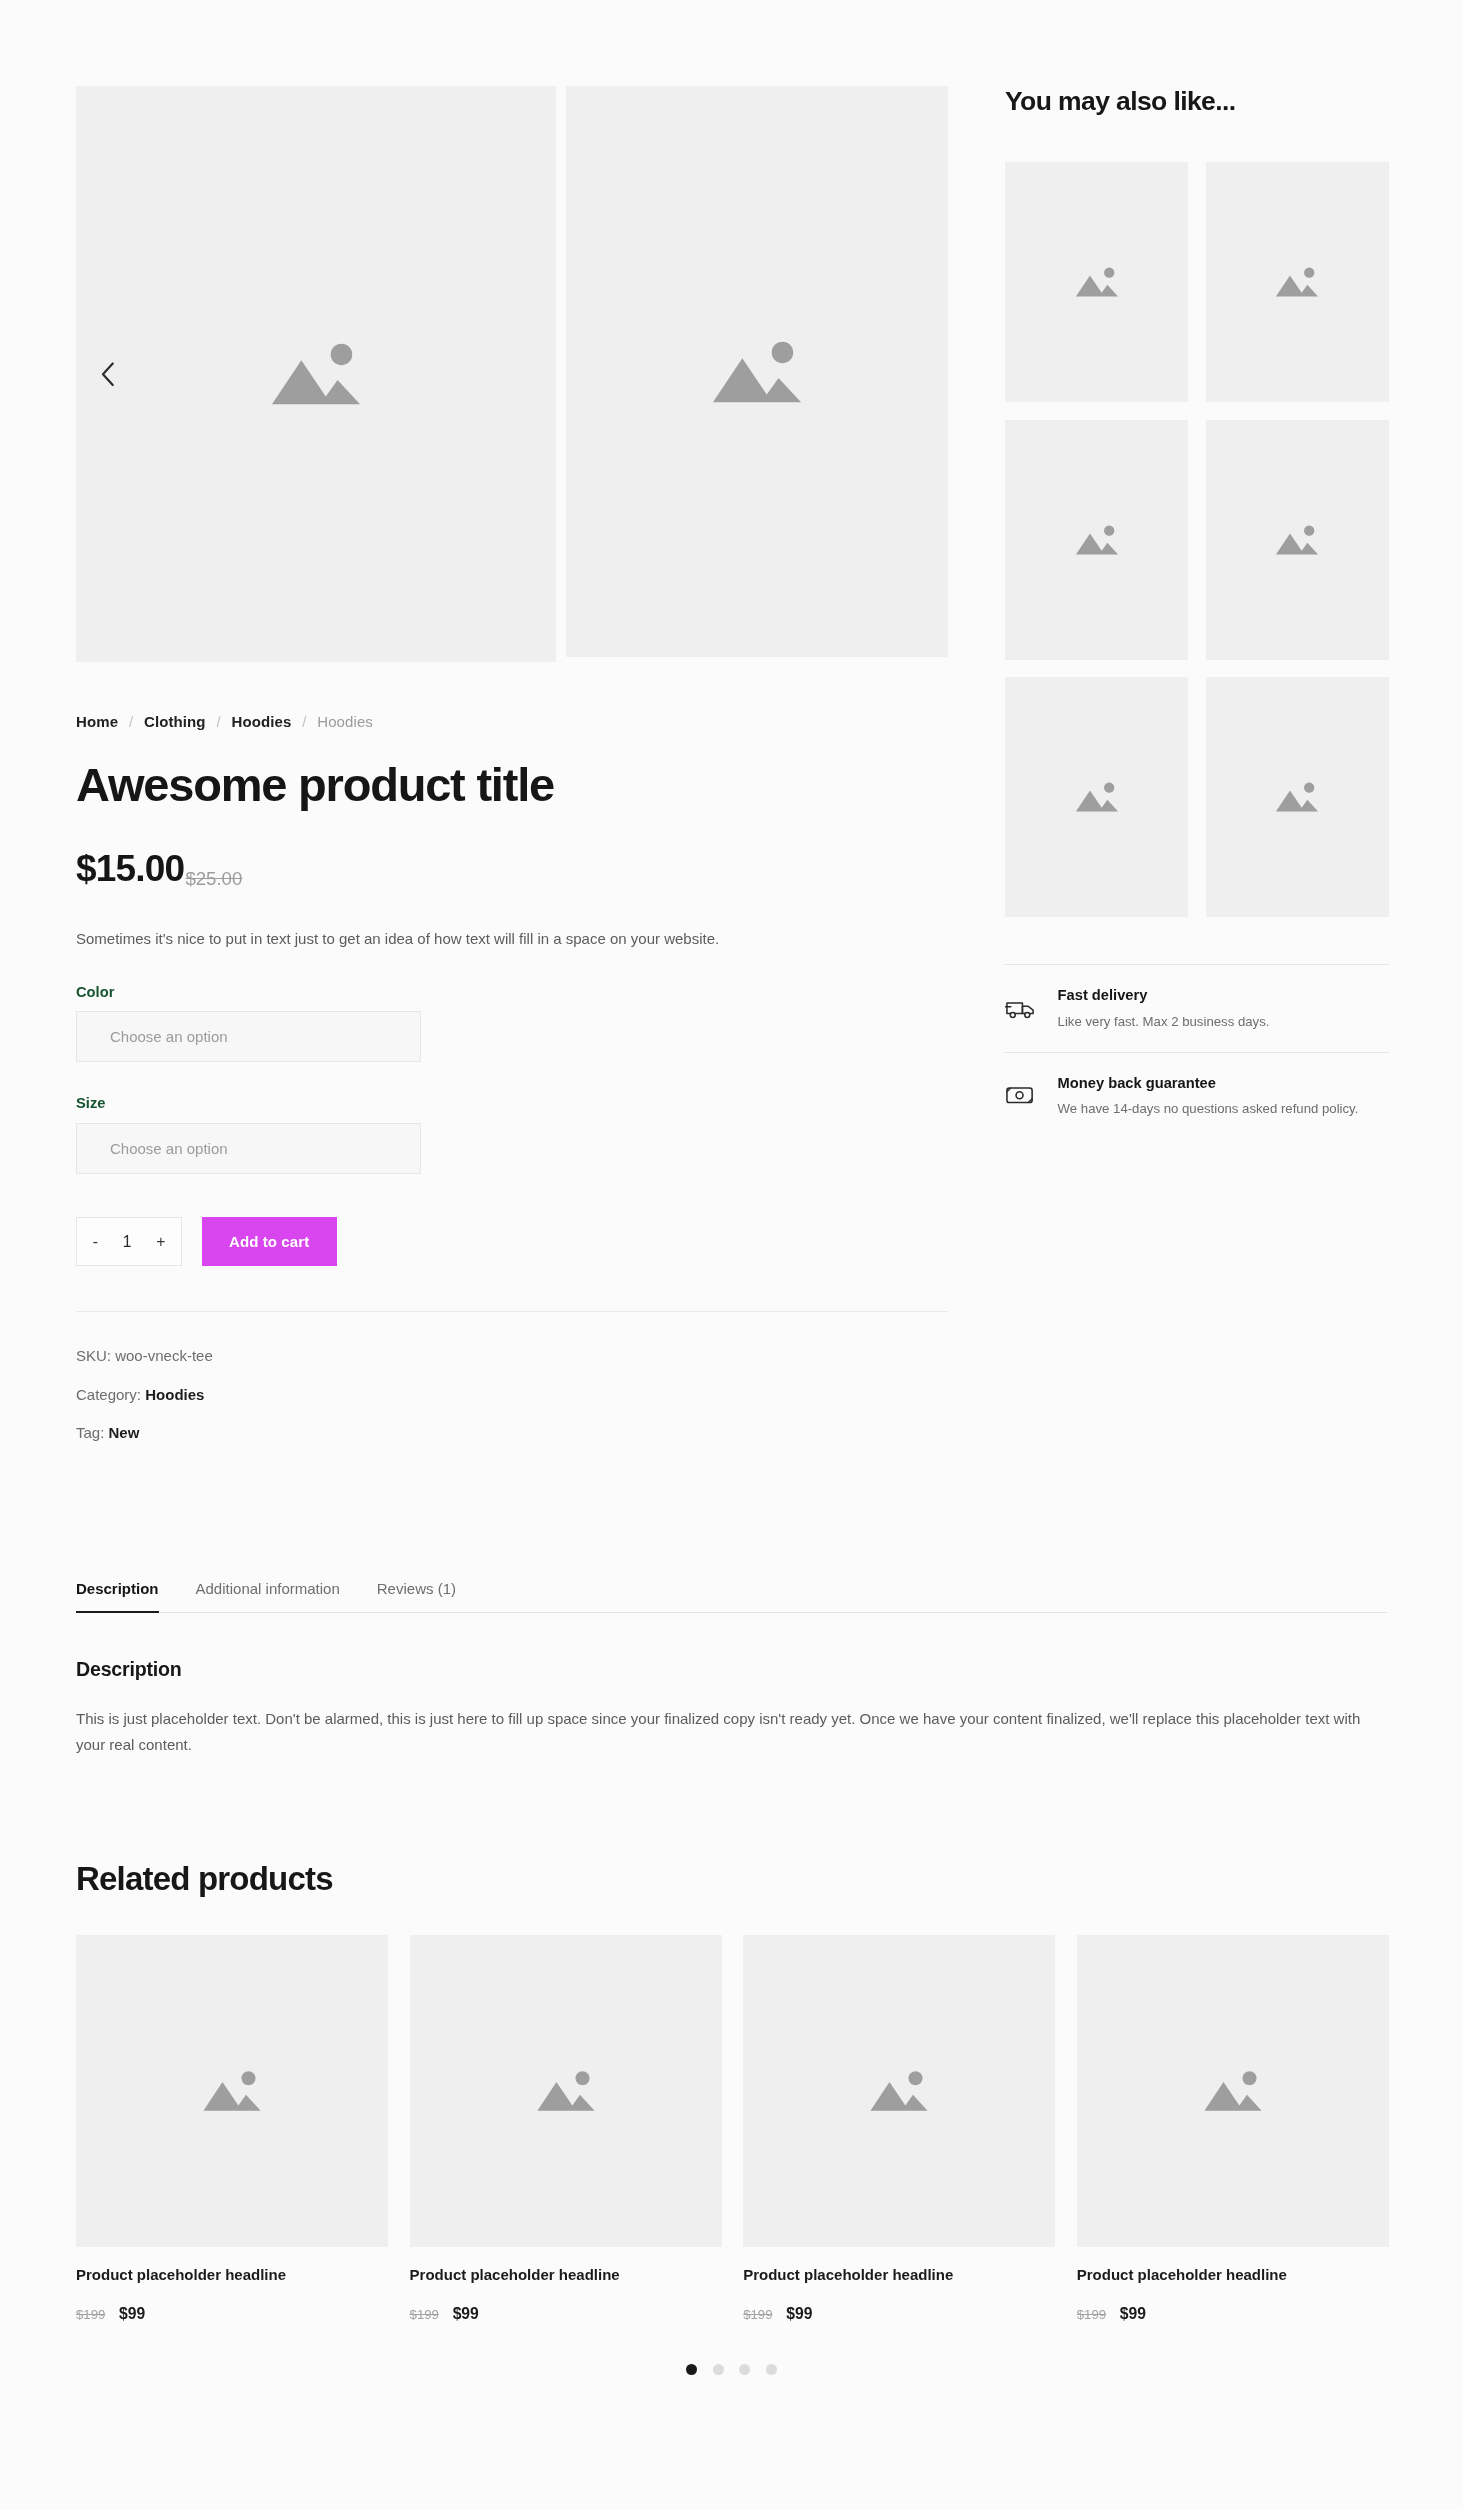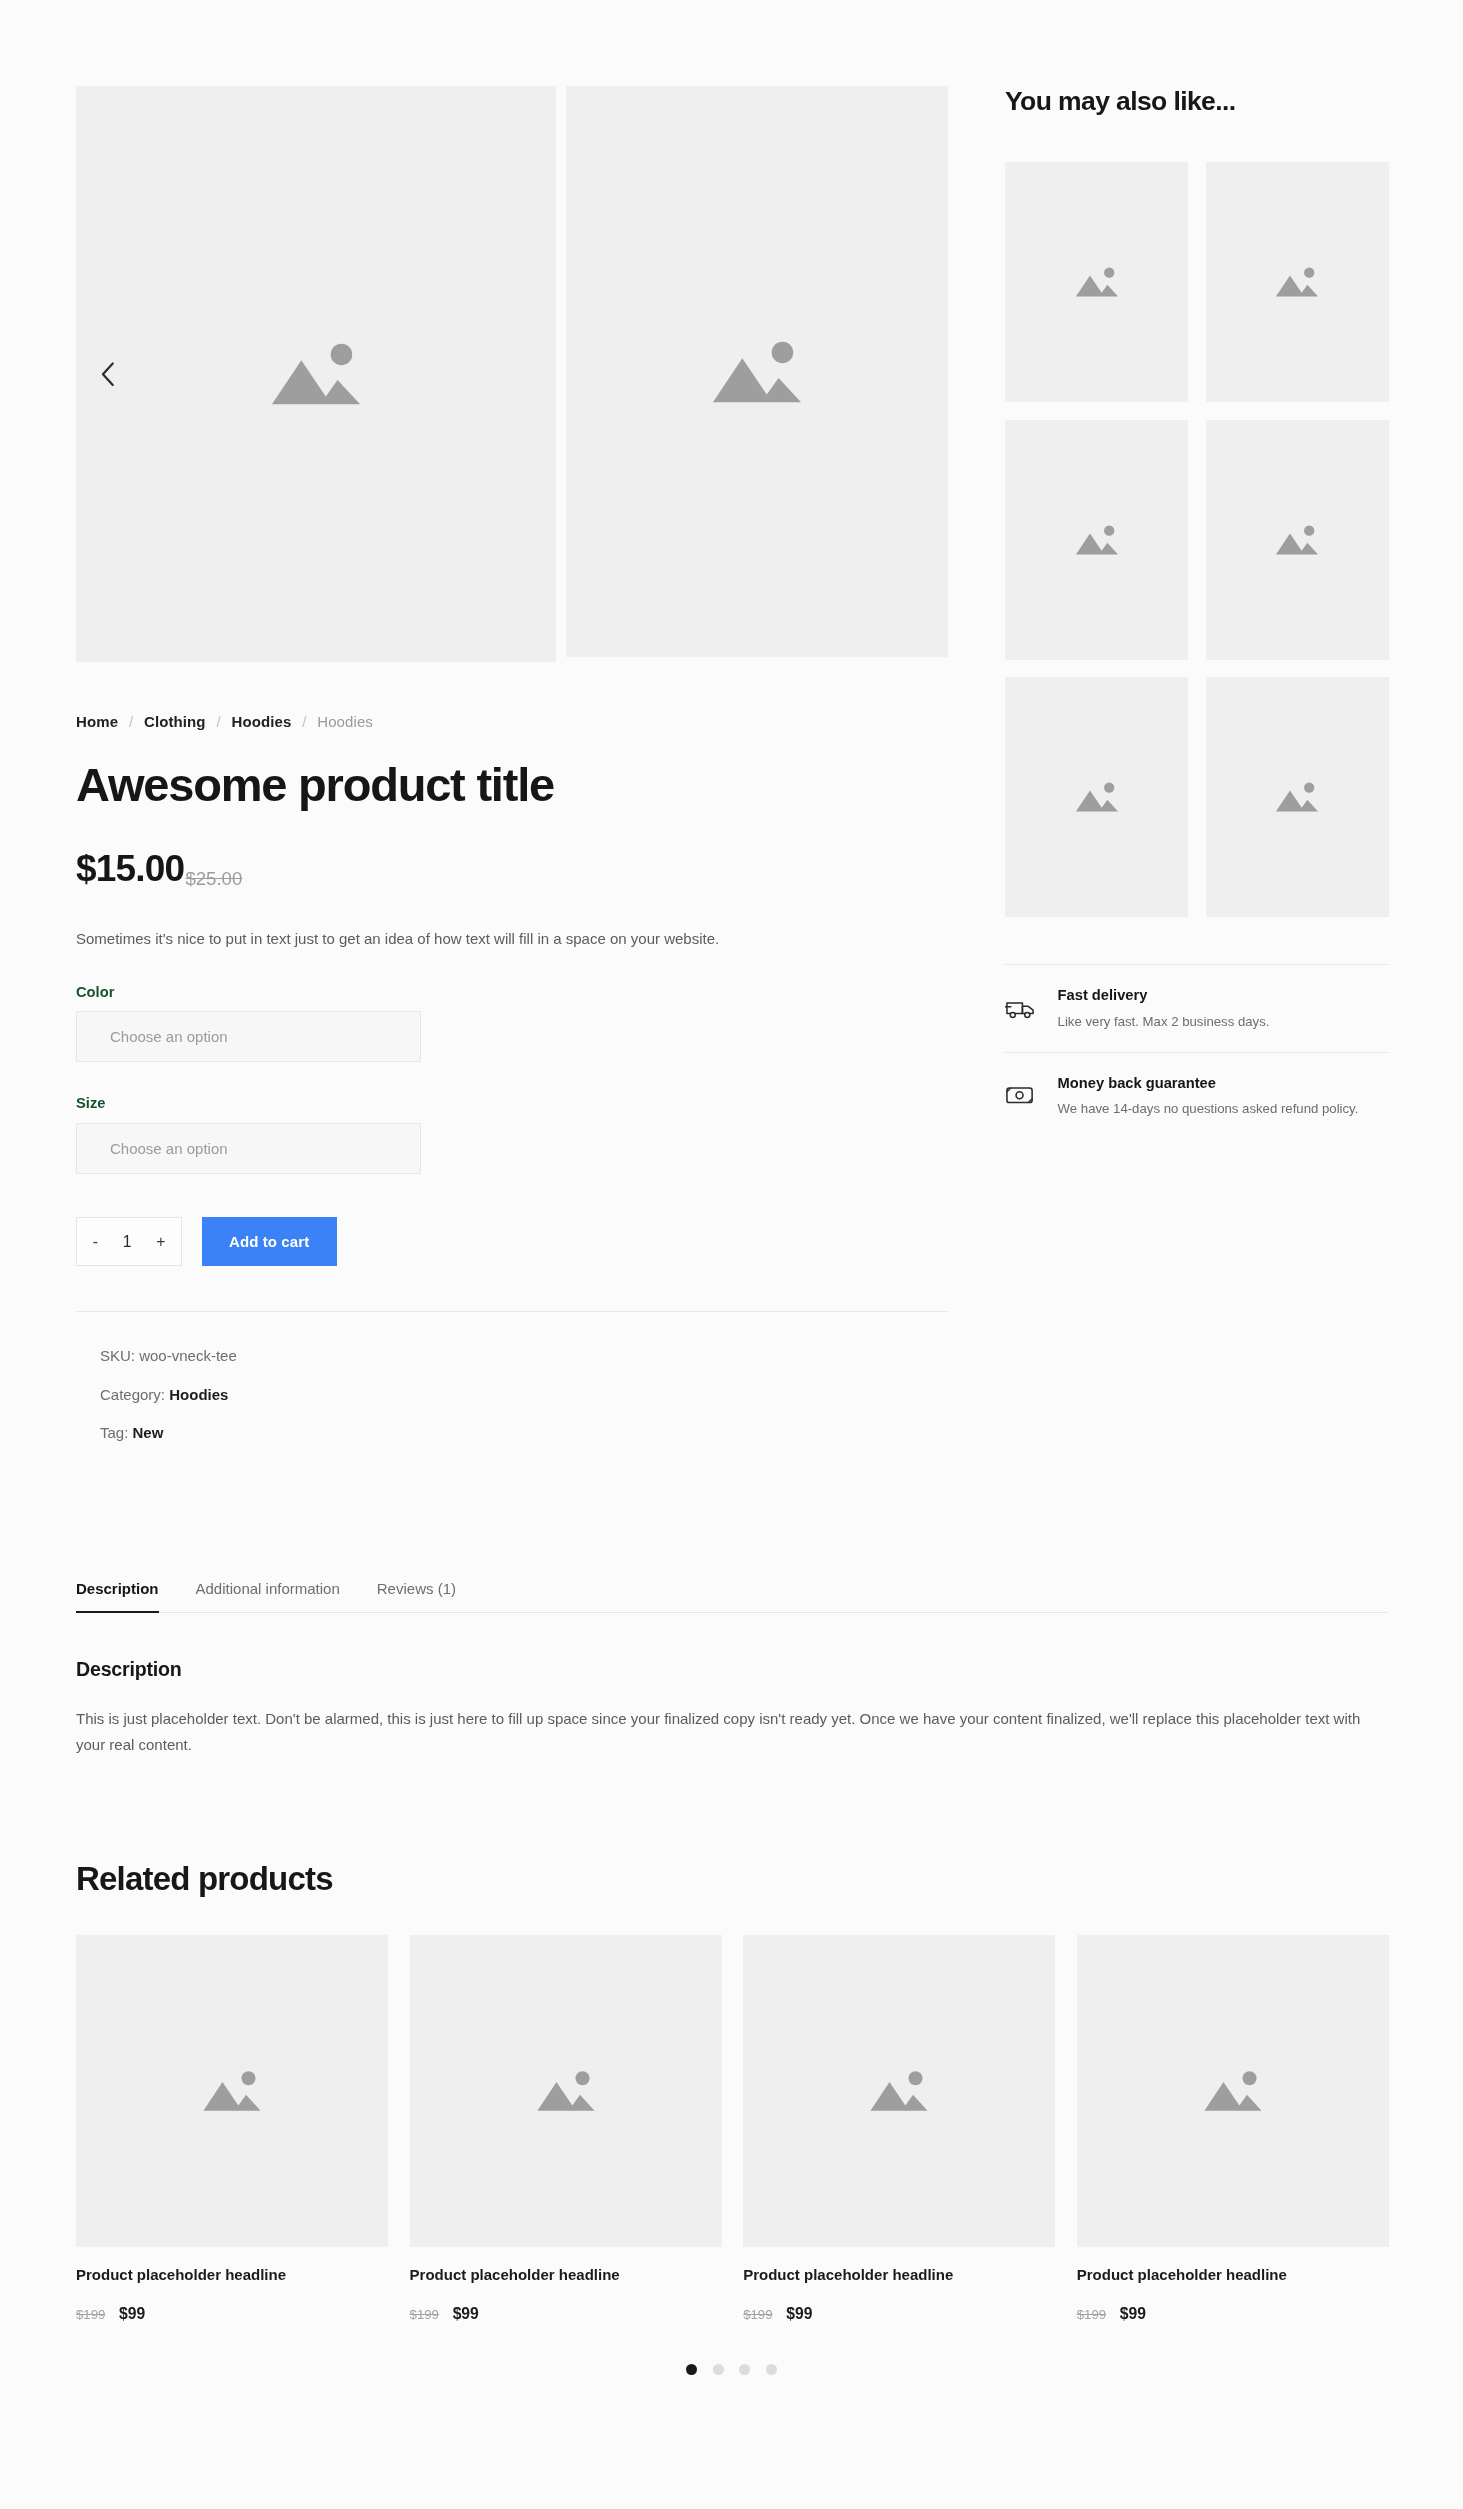--- a/index.html
+++ b/index.html
@@ -132,33 +132,33 @@
     justify-content: space-between;
     padding: 0 15.7px;
     font-size: 15.7px;
     color: #3a3a3a;
   }
   .qty span { cursor: pointer; user-select: none; }
   .qty .num { color: #2a2a2a; }
   .btn-cart {
     height: 49px;
     padding: 0 27.4px;
-    background: #3b82f6;
+    background: #d946ef;
     color: #ffffff;
     border: none;
     font-size: 15px;
     font-weight: 700;
     font-family: inherit;
     cursor: pointer;
     letter-spacing: 0.1px;
   }
 
   .hr { height: 1px; background: #e8e8e8; margin-top: 45px; width: 872px; }
 
-  .meta { margin-top: 35px; margin-left: 24px; }
+  .meta { margin-top: 35px; }
   .meta-line {
     font-size: 15px;
     color: #6d6d6d;
     margin-bottom: 21.6px;
   }
   .meta-line b { color: #1d1d1d; font-weight: 700; }
 
   
   .tabs-wrap { margin-top: 116px; }
   .tabs {

